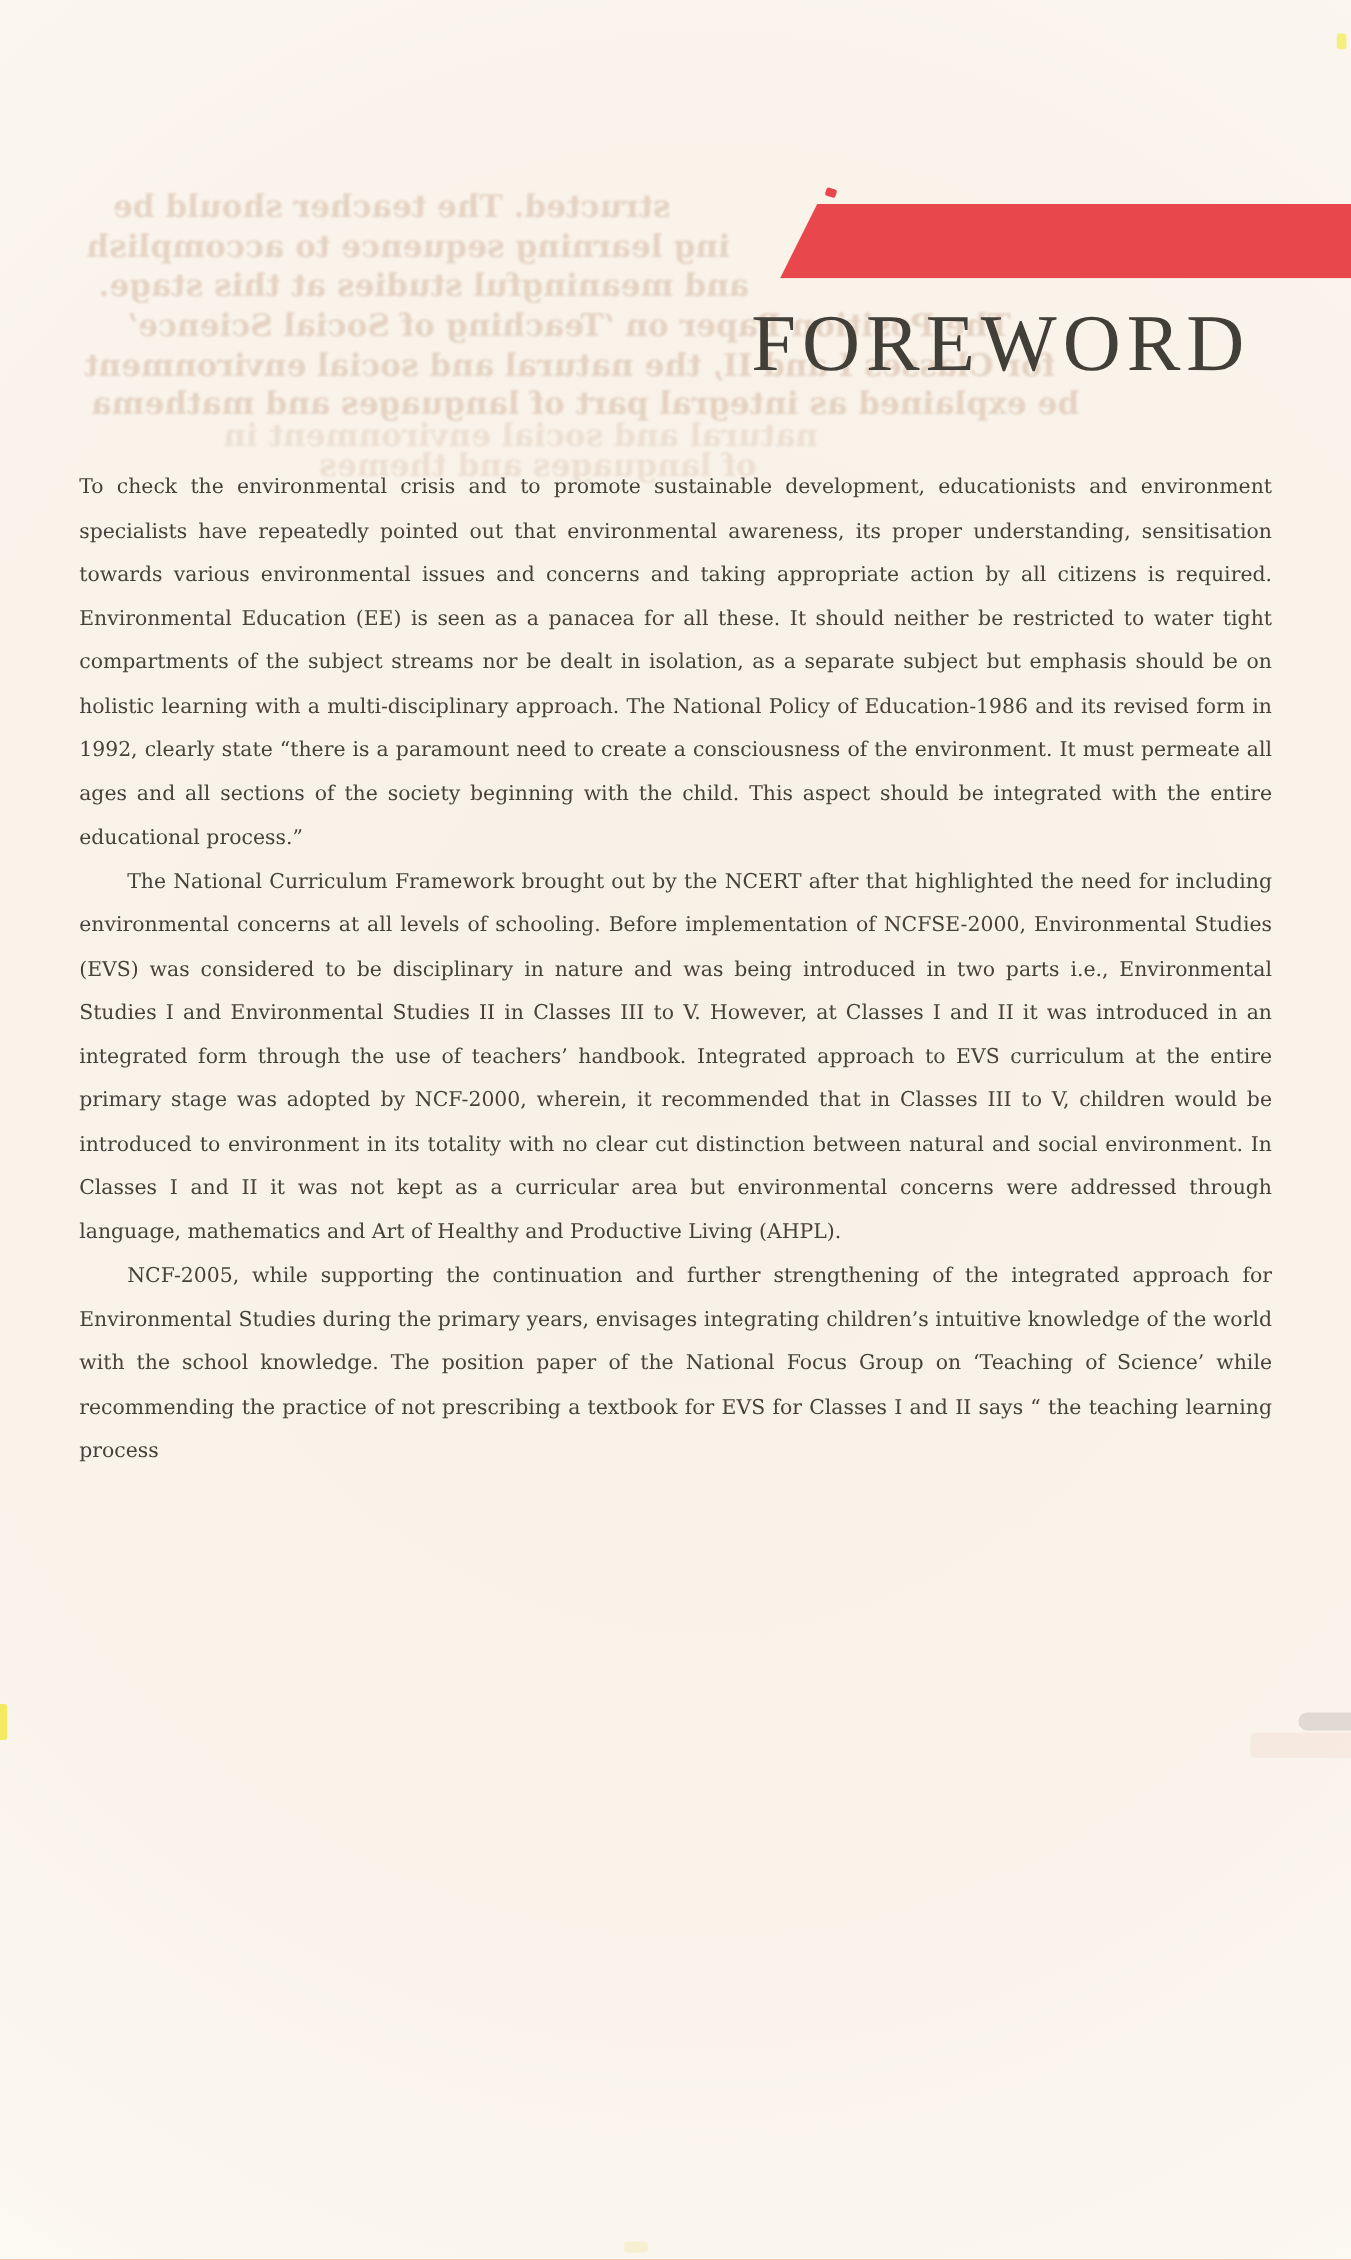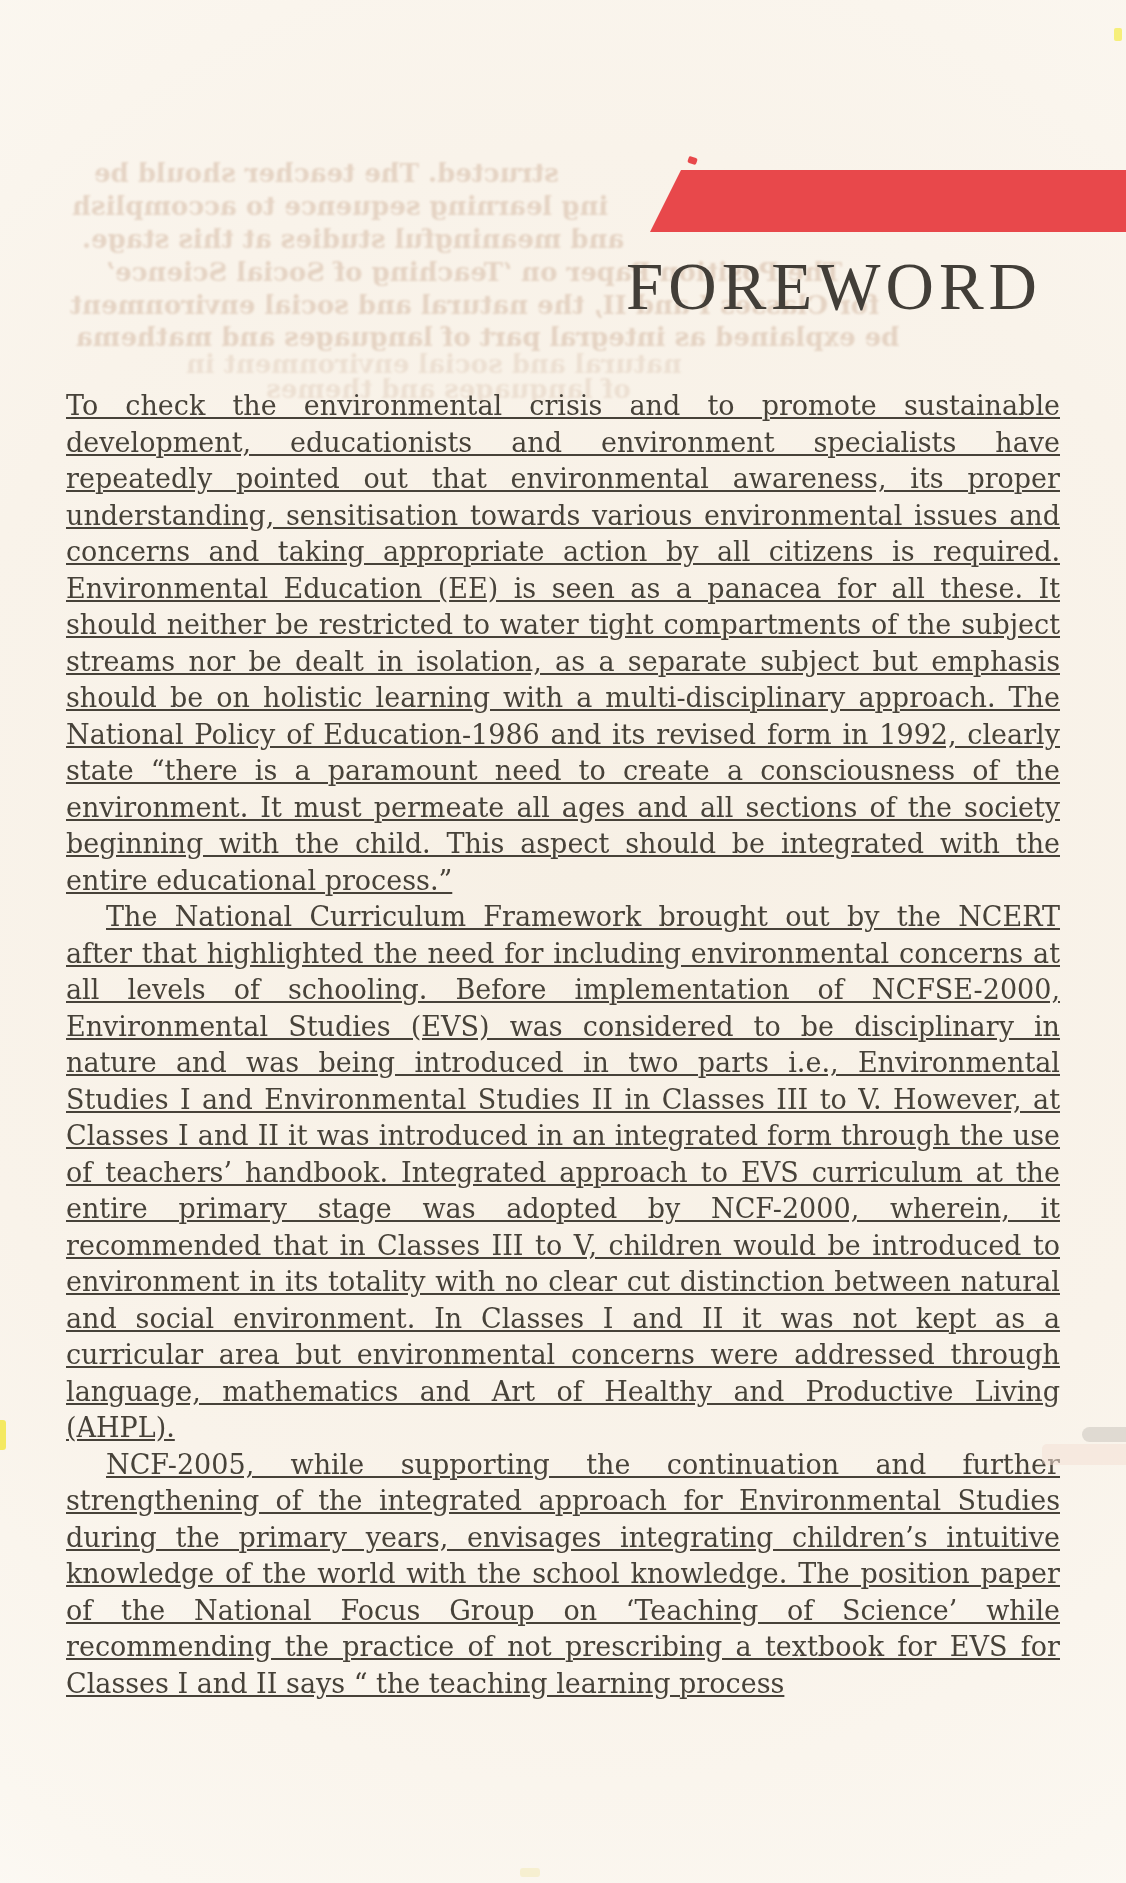--- a/index.html
+++ b/index.html
@@ -64,25 +64,24 @@
     font-weight: 400;
     letter-spacing: 5px;
     color: #423e38;
     z-index: 3;
     white-space: nowrap;
   }
   .content {
     position: absolute;
     left: 66px; top: 388px; width: 994px;
     z-index: 2;
-    font-size: 27px;
+    font-size: 17px;
     line-height: 36.5px;
     color: #474239;
     text-align: justify;
-    text-decoration: underline;
   }
   .content p { margin: 0; }
   .content p + p { text-indent: 40px; }
   
   .speck-yellow-tr {
     position: absolute; left: 1114px; top: 28px;
     width: 8px; height: 13px; background: #f4ec4a;
     opacity: .7; border-radius: 2px; z-index: 4;
   }
   .speck-yellow-left {

